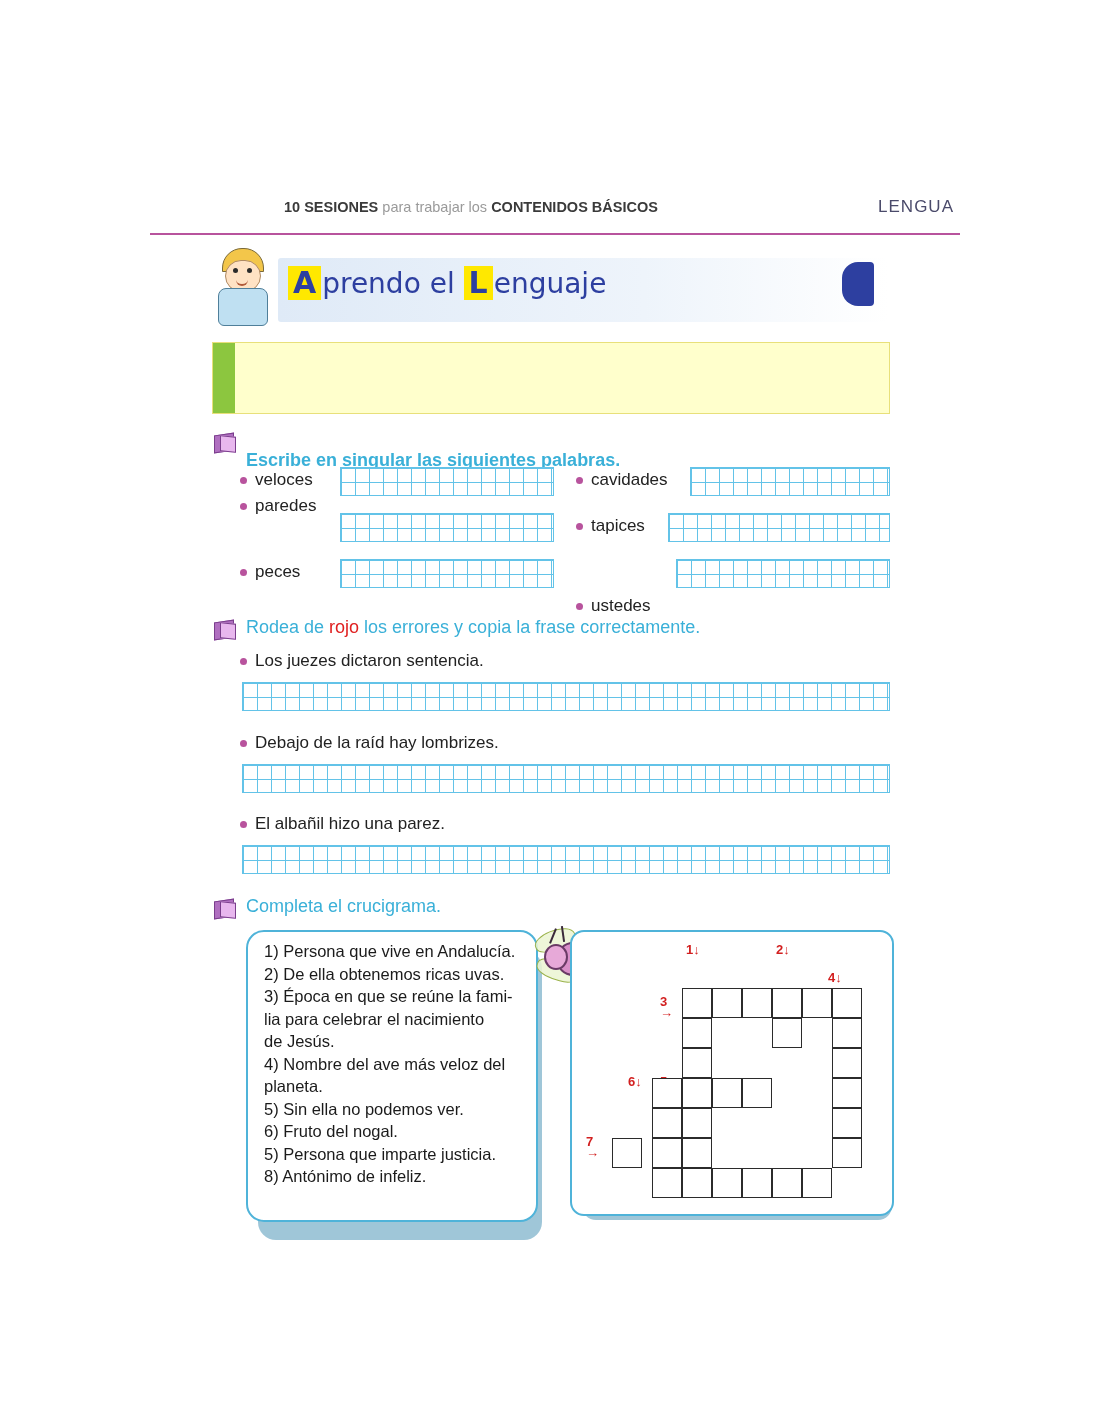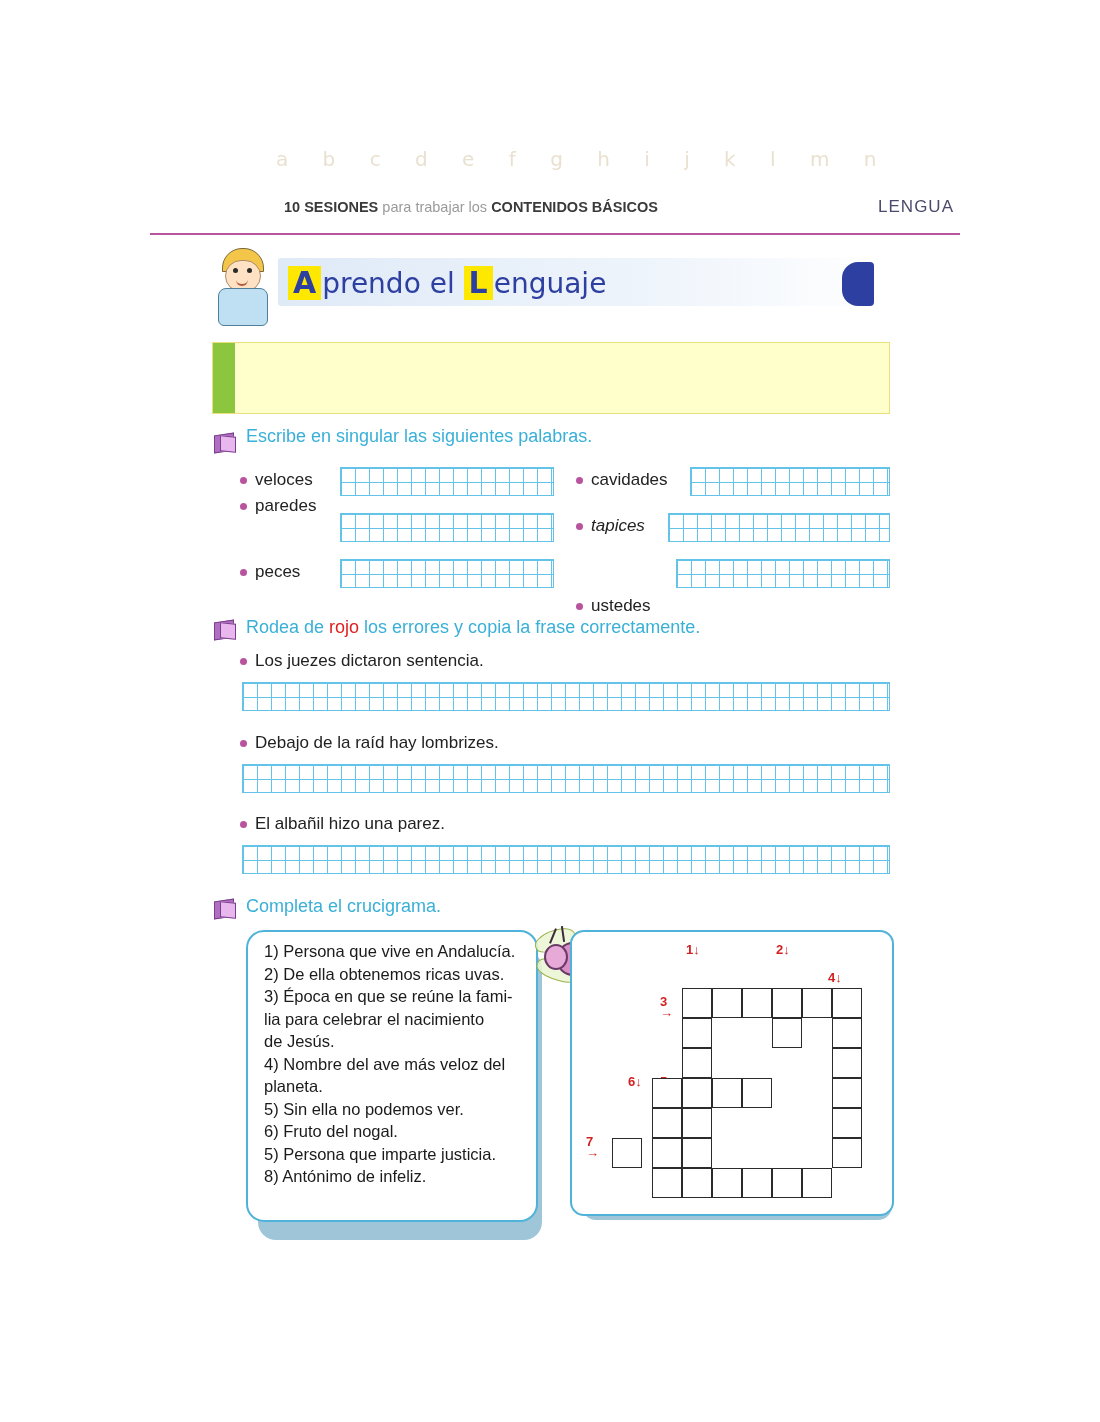--- a/index.html
+++ b/index.html
@@ -119,21 +119,21 @@
     letter-spacing: 1px;
     color: #4a4a6a;
   }
 
   
   .title-band {
     position: absolute;
     left: 278px;
     top: 258px;
     width: 610px;
-    height: 48px;
+    height: 64px;
     background: linear-gradient(to right, #dfeaf7 0%, #eef4fb 60%, #ffffff 100%);
     border-radius: 3px;
   }
   .title-text {
     position: absolute;
     left: 10px;
     top: 8px;
     font-size: 28px;
     color: #2d3fa0;
     font-family: "DejaVu Sans", sans-serif;
@@ -365,21 +365,20 @@
     position: absolute; width: 2px; height: 16px; background: #3a2a3a;
   }
   .firefly .ant.a1 { left: 22px; top: 12px; transform: rotate(22deg); }
   .firefly .ant.a2 { left: 32px; top: 10px; transform: rotate(-8deg); }
 </style>
 </head>
 <body>
 
 <div class="page-header">
   <div class="header-strip"></div>
-  <div class="header-deco">a b c d e f g h i j k l m n</div>
   <div class="header-caption">
     <span class="b">10 SESIONES</span>
     <span class="g">para trabajar los</span>
     <span class="b">CONTENIDOS BÁSICOS</span>
   </div>
   <div class="header-subject">
     <span>LENGUA</span>
   </div>
 </div>
 
@@ -401,21 +400,21 @@
 </div>
 
 <div class="rule-box">
   <div class="green-bar"></div>
 </div>
 
 <div class="book-icon" style="left:214px; top:432px;">
   <div class="back"></div>
     <div class="front"></div>
 </div>
-<div class="ex-head" style="left:246px; top:426px;">Escribe en singular las siguientes palabras.</div>
+<div class="ex-head" style="left:246px; top:450px;font-weight:bold;">Escribe en singular las siguientes palabras.</div>
 
 <div class="word-item" style="left:240px; top:470px;">
   <span class="bullet"></span><span>veloces</span>
 </div>
 <div class="grid-box" style="left:340px; top:467px; width:212px; height:27px;"></div>
 
 <div class="word-item" style="left:240px; top:496px;">
   <span class="bullet"></span><span>paredes</span>
 </div>
 <div class="grid-box" style="left:340px; top:513px; width:212px; height:27px;"></div>
@@ -423,21 +422,21 @@
 <div class="word-item" style="left:240px; top:562px;">
   <span class="bullet"></span><span>peces</span>
 </div>
 <div class="grid-box" style="left:340px; top:559px; width:212px; height:27px;"></div>
 
 <div class="word-item" style="left:576px; top:470px;">
   <span class="bullet"></span><span>cavidades</span>
 </div>
 <div class="grid-box" style="left:690px; top:467px; width:198px; height:27px;"></div>
 
-<div class="word-item" style="left:576px; top:516px;font-style:italic;">
+<div class="word-item" style="left:576px; top:516px;">
   <span class="bullet"></span><span>tapices</span>
 </div>
 <div class="grid-box" style="left:668px; top:513px; width:220px; height:27px;"></div>
 
 <div class="word-item" style="left:576px; top:596px;">
   <span class="bullet"></span><span>ustedes</span>
 </div>
 <div class="grid-box" style="left:676px; top:559px; width:212px; height:27px;"></div>
 
 <div class="book-icon" style="left:214px; top:619px;">

